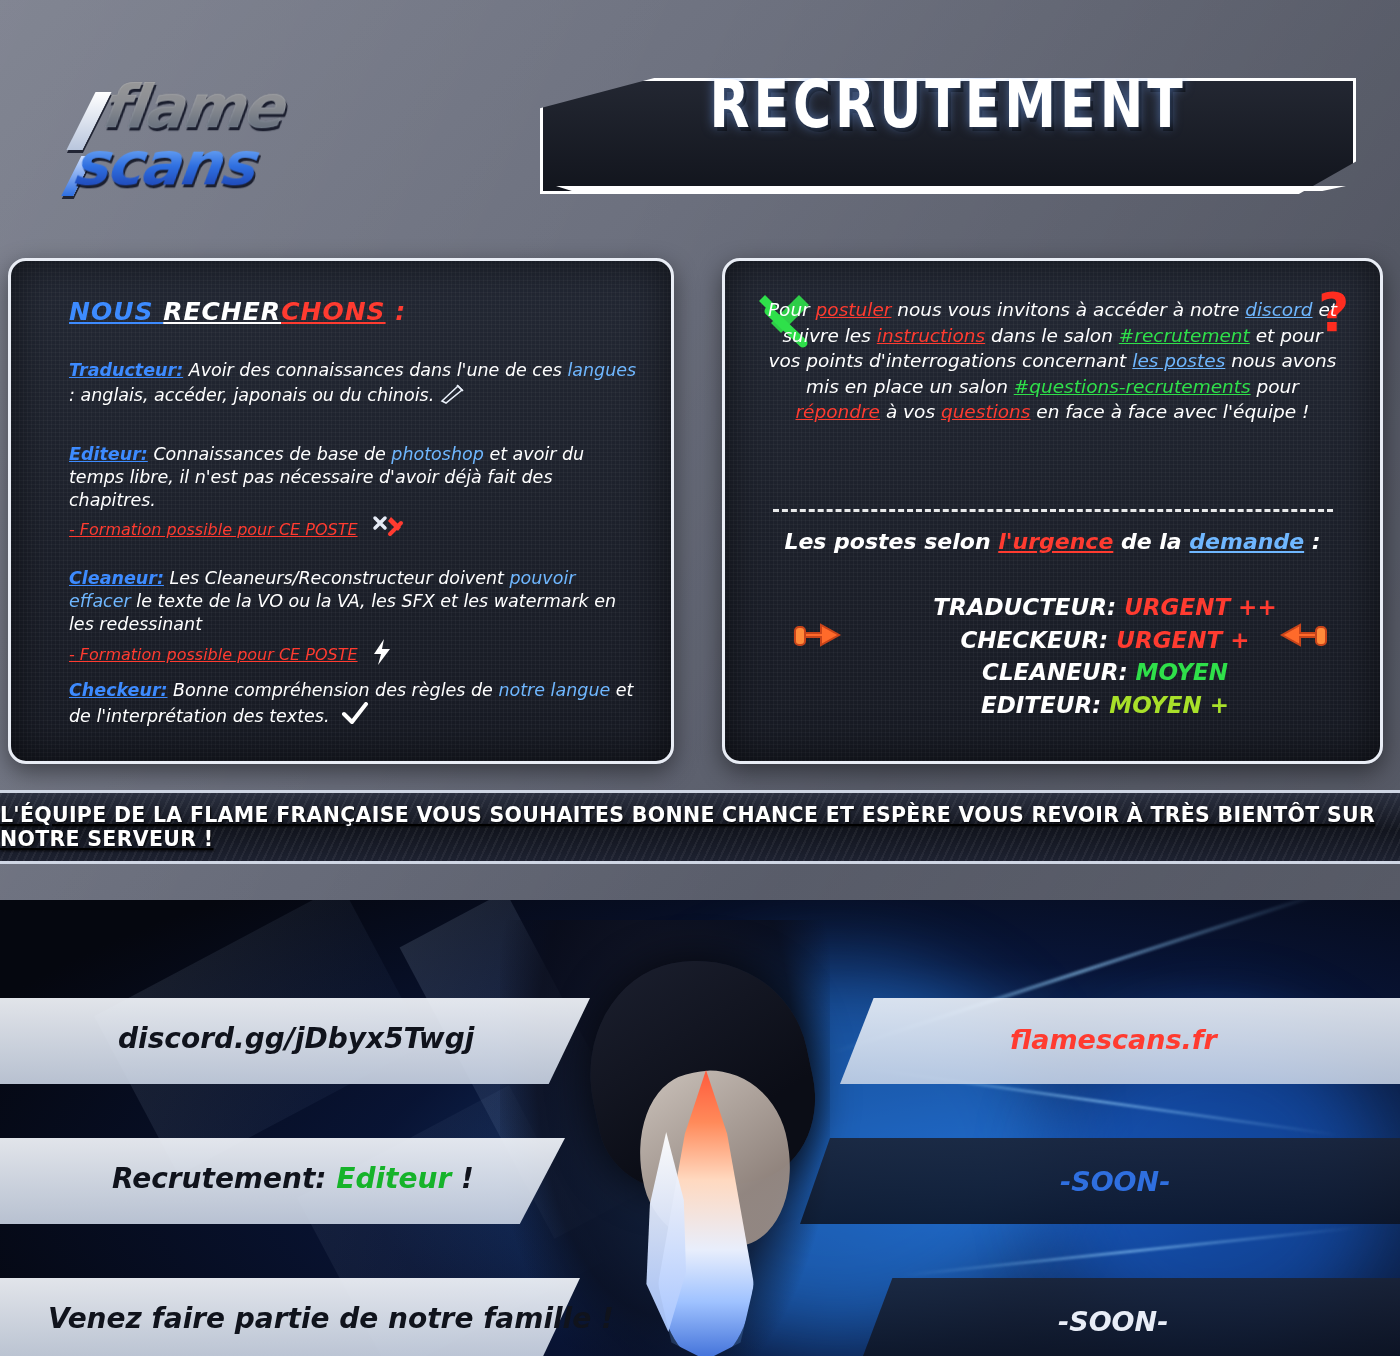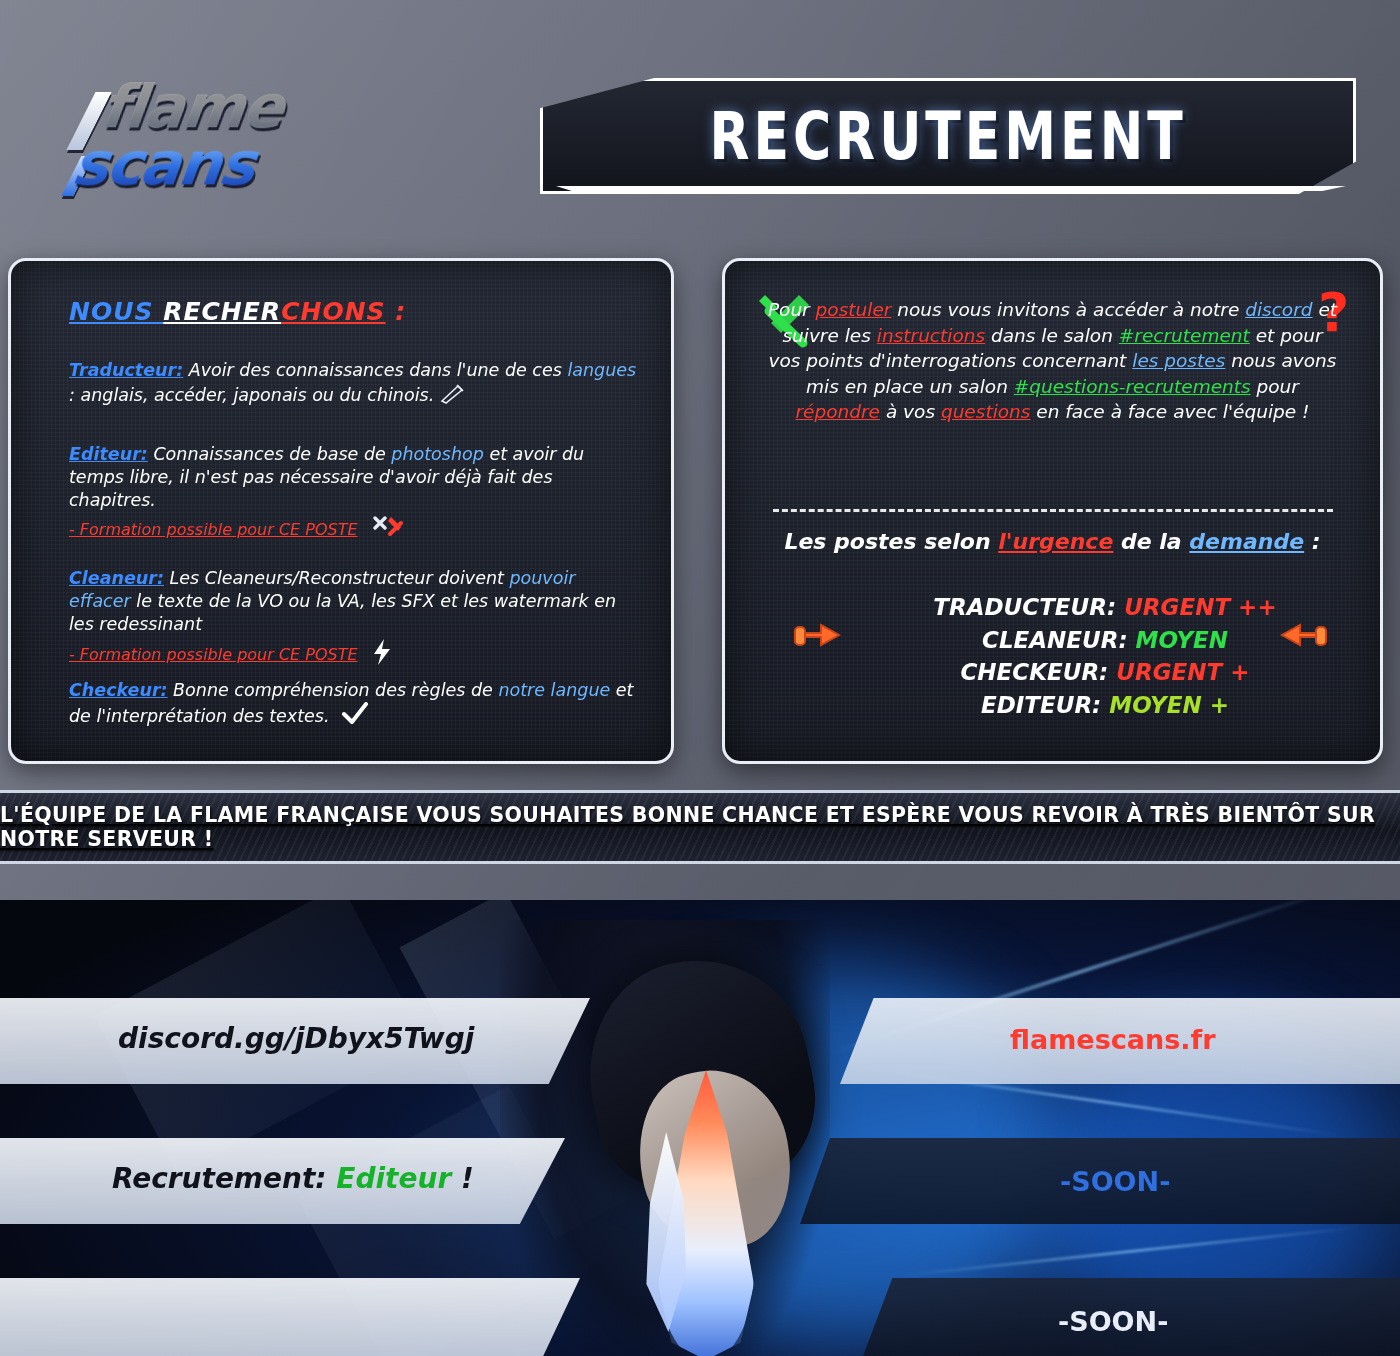--- a/index.html
+++ b/index.html
@@ -57,21 +57,21 @@
     box-shadow:2px 3px 0 rgba(10,14,30,.8);
   }
   .logo-slash.s2{left:0px;top:78px;height:40px;width:12px;
     background:linear-gradient(180deg,#cfe0ff,#2f6fe0);}
 
   .title-banner{
     position:absolute;left:540px;top:78px;width:810px;height:110px;
     background:linear-gradient(180deg,#232732 0%,#12151d 100%);
     border:3px solid #ffffff;
     clip-path:polygon(14% 0,100% 0,100% 72%,93% 100%,0 100%,0 26%);
-    display:flex;align-items:center;justify-content:center;
+    display:flex;justify-content:center;
     box-shadow:0 6px 16px rgba(0,0,0,.45);
   }
   .title-banner .ttl{
     font-family:"DejaVu Sans", sans-serif;
     font-weight:bold;font-size:52px;letter-spacing:4px;
     color:#fff;
     text-shadow:0 0 10px rgba(120,170,255,.55), 3px 3px 0 rgba(0,0,0,.6);
     transform:scaleY(1.25);
   }
   .title-underline{
@@ -200,21 +200,21 @@
     box-shadow:0 3px 12px rgba(0,0,0,.5);
   }
   .f-bar.dark{
     background:linear-gradient(180deg,rgba(26,34,52,.88) 0%,rgba(12,18,32,.85) 100%);
   }
   .f-left-text{
     position:absolute;color:#10131c;font-size:28px;font-style:italic;font-weight:bold;
     white-space:nowrap;
   }
   .f-right-text{
-    position:absolute;font-size:27px;font-weight:bold;white-space:nowrap;
+    position:absolute;font-size:27px;font-style:italic;font-weight:bold;white-space:nowrap;
   }
 
   
   .ico{display:inline-block;vertical-align:middle;}
 </style>
 </head>
 <body>
 
 <div class="page">
 
@@ -319,26 +319,26 @@
         <rect x="58" y="14" width="10" height="18" rx="4" fill="#ff8a3a" stroke="#c8441a" stroke-width="2"></rect>
       </svg>
     </div>
 
     <div class="urg-list">
       <div>
         <span>TRADUCTEUR:</span>
         <span class="c-red">URGENT</span><span class="c-red"> ++</span>
       </div>
       <div>
+        <span>CHECKEUR:</span>
+        <span class="c-red">URGENT</span><span class="c-red"> +</span>
+      </div>
+      <div>
         <span>CLEANEUR:</span>
         <span class="c-green">MOYEN</span><span class="c-green"></span>
-      </div>
-      <div>
-        <span>CHECKEUR:</span>
-        <span class="c-red">URGENT</span><span class="c-red"> +</span>
       </div>
       <div>
         <span>EDITEUR:</span>
         <span class="c-lime">MOYEN</span><span class="c-lime"> +</span>
       </div>
     </div>
   </div>
 
   <div class="ribbon">
     <span>L'ÉQUIPE DE LA FLAME FRANÇAISE VOUS SOUHAITES BONNE CHANCE ET ESPÈRE VOUS REVOIR À TRÈS BIENTÔT SUR NOTRE SERVEUR !</span>
@@ -363,20 +363,21 @@
     </div>
 
     <div class="f-bar" style="left:0;top:98px;width:590px;clip-path:polygon(0 0,100% 0,93% 100%,0 100%);"></div>
     <div class="f-bar" style="left:0;top:238px;width:565px;clip-path:polygon(0 0,100% 0,92% 100%,0 100%);"></div>
     <div class="f-bar" style="left:0;top:378px;width:580px;clip-path:polygon(0 0,100% 0,93% 100%,0 100%);"></div>
 
     <div class="f-left-text" style="left:118px;top:122px;">discord.gg/jDbyx5Twgj</div>
     <div class="f-left-text" style="left:112px;top:262px;">
       <span>Recrutement: </span><span style="color:#16b32a;">Editeur</span><span> !</span>
     </div>
+    <div class="f-left-text" style="left:48px;top:402px;">Venez faire partie de notre famille !</div>
 
     <div class="f-bar" style="left:840px;top:98px;width:560px;background:linear-gradient(180deg,rgba(238,243,250,.90),rgba(205,216,233,.86));clip-path:polygon(6% 0,100% 0,100% 100%,0 100%);"></div>
     <div class="f-bar dark" style="left:800px;top:238px;width:600px;clip-path:polygon(5% 0,100% 0,100% 100%,0 100%);"></div>
     <div class="f-bar dark" style="left:860px;top:378px;width:540px;clip-path:polygon(6% 0,100% 0,100% 100%,0 100%);"></div>
 
     <div class="f-right-text" style="left:1010px;top:124px;color:#ff3b30;">flamescans.fr</div>
     <div class="f-right-text" style="left:1060px;top:266px;color:#2f6fe0;">-SOON-</div>
     <div class="f-right-text" style="left:1058px;top:406px;color:#e8edf7;">-SOON-</div>
   </div>
 

